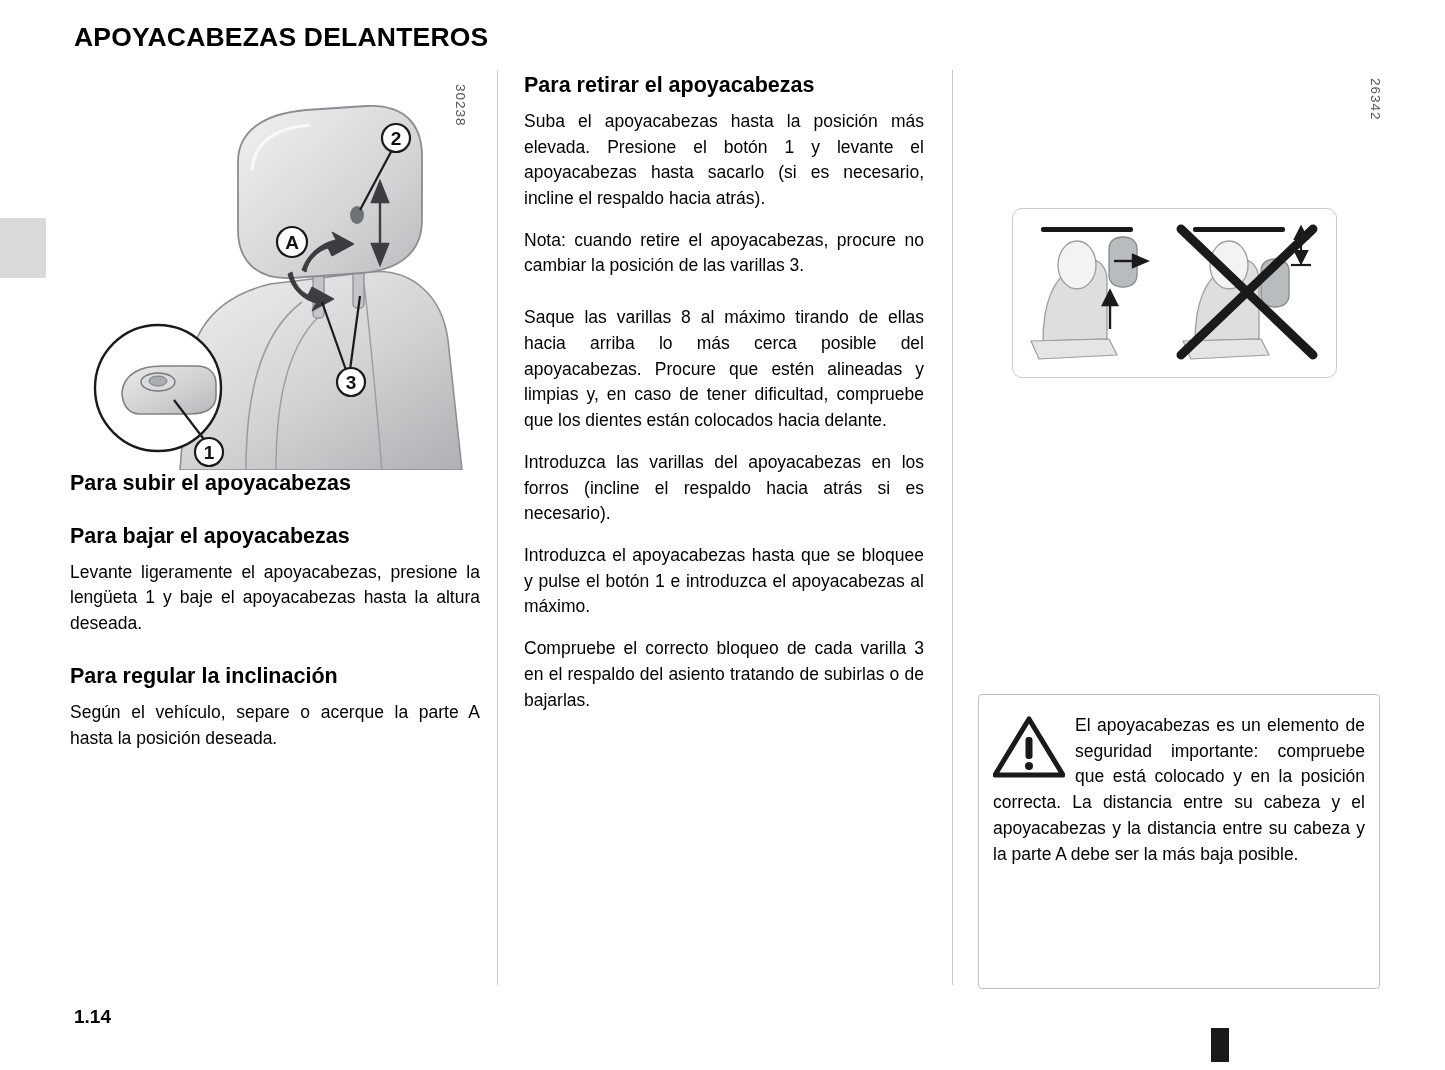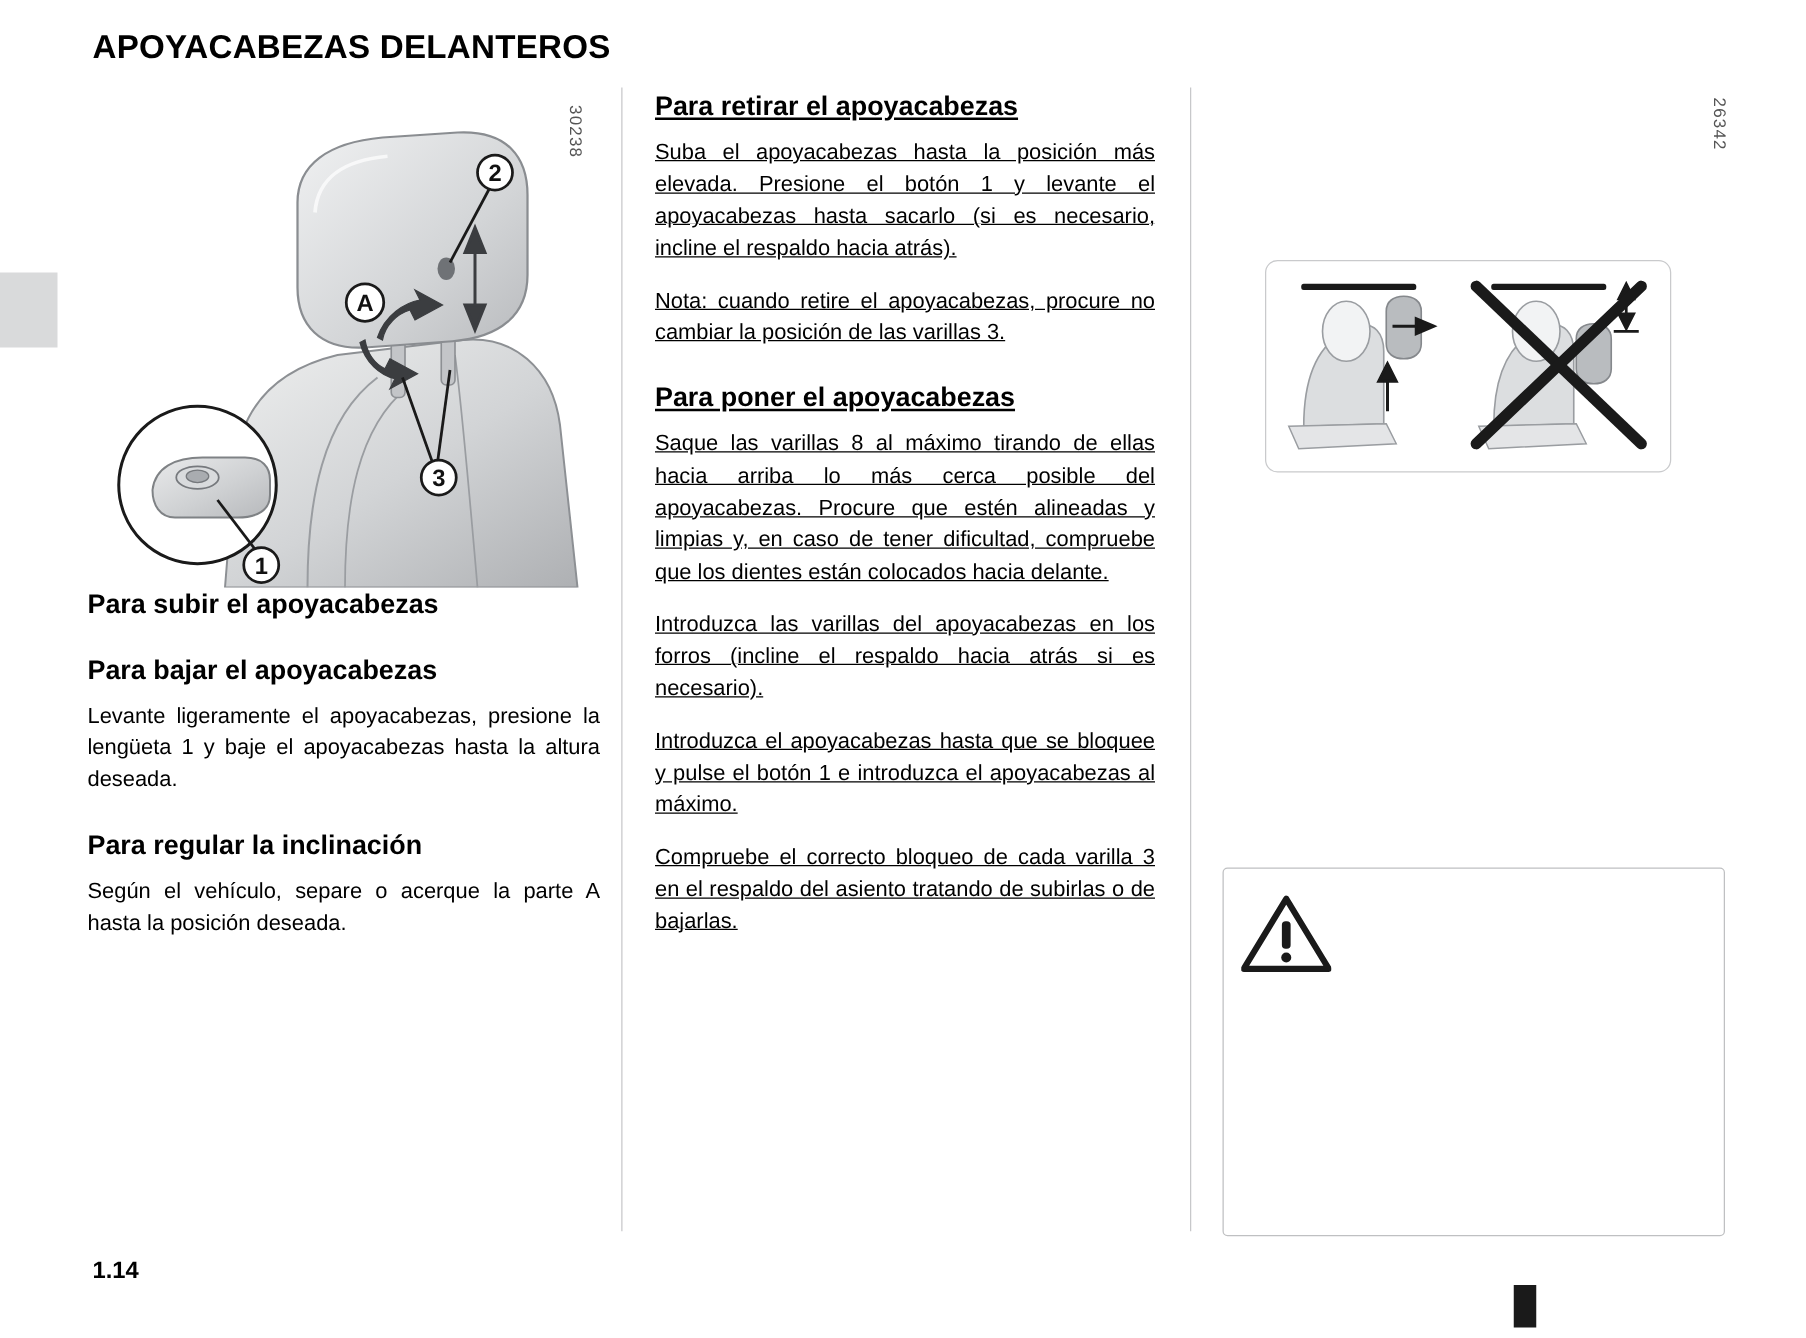--- a/index.html
+++ b/index.html
@@ -97,21 +97,20 @@
     text-align: justify;
   }
   .blk { margin-bottom: 26px; }
 
   
   .col2 {
     position: absolute;
     left: 524px;
     top: 72px;
     width: 400px;
-    text-decoration: underline;
   }
   .fig-code.c2 { left: 1368px; top: 78px; position: absolute; }
   .fig2-box {
     position: absolute;
     left: 1012px;
     top: 208px;
     width: 323px;
     height: 168px;
     border: 1px solid #c9cacc;
     border-radius: 10px;
@@ -242,21 +241,20 @@
   </div>
 
   <div class="col2">
     <div class="blk">
       <h2 class="sub">Para retirar el apoyacabezas</h2>
       <p class="body">Suba el apoyacabezas hasta la posición más elevada. Presione el botón 1 y levante el apoyacabezas hasta sacarlo (si es necesario, incline el respaldo hacia atrás).</p>
       <p class="body">Nota: cuando retire el apoyacabezas, procure no cambiar la posición de las varillas 3.</p>
     </div>
 
     <div class="blk">
-      <h2 class="sub">Para poner el apoyacabezas</h2>
       <p class="body">Saque las varillas 8 al máximo tirando de ellas hacia arriba lo más cerca posible del apoyacabezas. Procure que estén alineadas y limpias y, en caso de tener dificultad, compruebe que los dientes están colocados hacia delante.</p>
       <p class="body">Introduzca las varillas del apoyacabezas en los forros (incline el respaldo hacia atrás si es necesario).</p>
       <p class="body">Introduzca el apoyacabezas hasta que se bloquee y pulse el botón 1 e introduzca el apoyacabezas al máximo.</p>
       <p class="body">Compruebe el correcto bloqueo de cada varilla 3 en el respaldo del asiento tratando de subirlas o de bajarlas.</p>
     </div>
   </div>
 
   <div class="fig-code c2">26342</div>
 
   <div class="fig2-box">
@@ -303,15 +301,16 @@
       </g>
     </svg>
   </div>
 
   <div class="warn-box">
     <svg class="warn-icon" viewBox="0 0 72 64">
       <polygon points="36,4 70,60 2,60" fill="#ffffff" stroke="#1a1a1a" stroke-width="5" stroke-linejoin="round"></polygon>
       <rect x="32.5" y="22" width="7" height="22" rx="3" fill="#1a1a1a"></rect>
       <circle cx="36" cy="51" r="4" fill="#1a1a1a"></circle>
     </svg>
+    <p class="warn-text">El apoyacabezas es un elemento de seguridad importante: compruebe que está colocado y en la posición correcta. La distancia entre su cabeza y el apoyacabezas y la distancia entre su cabeza y la parte A debe ser la más baja posible.</p>
   </div>
 
 </div>
 
 </body></html>

